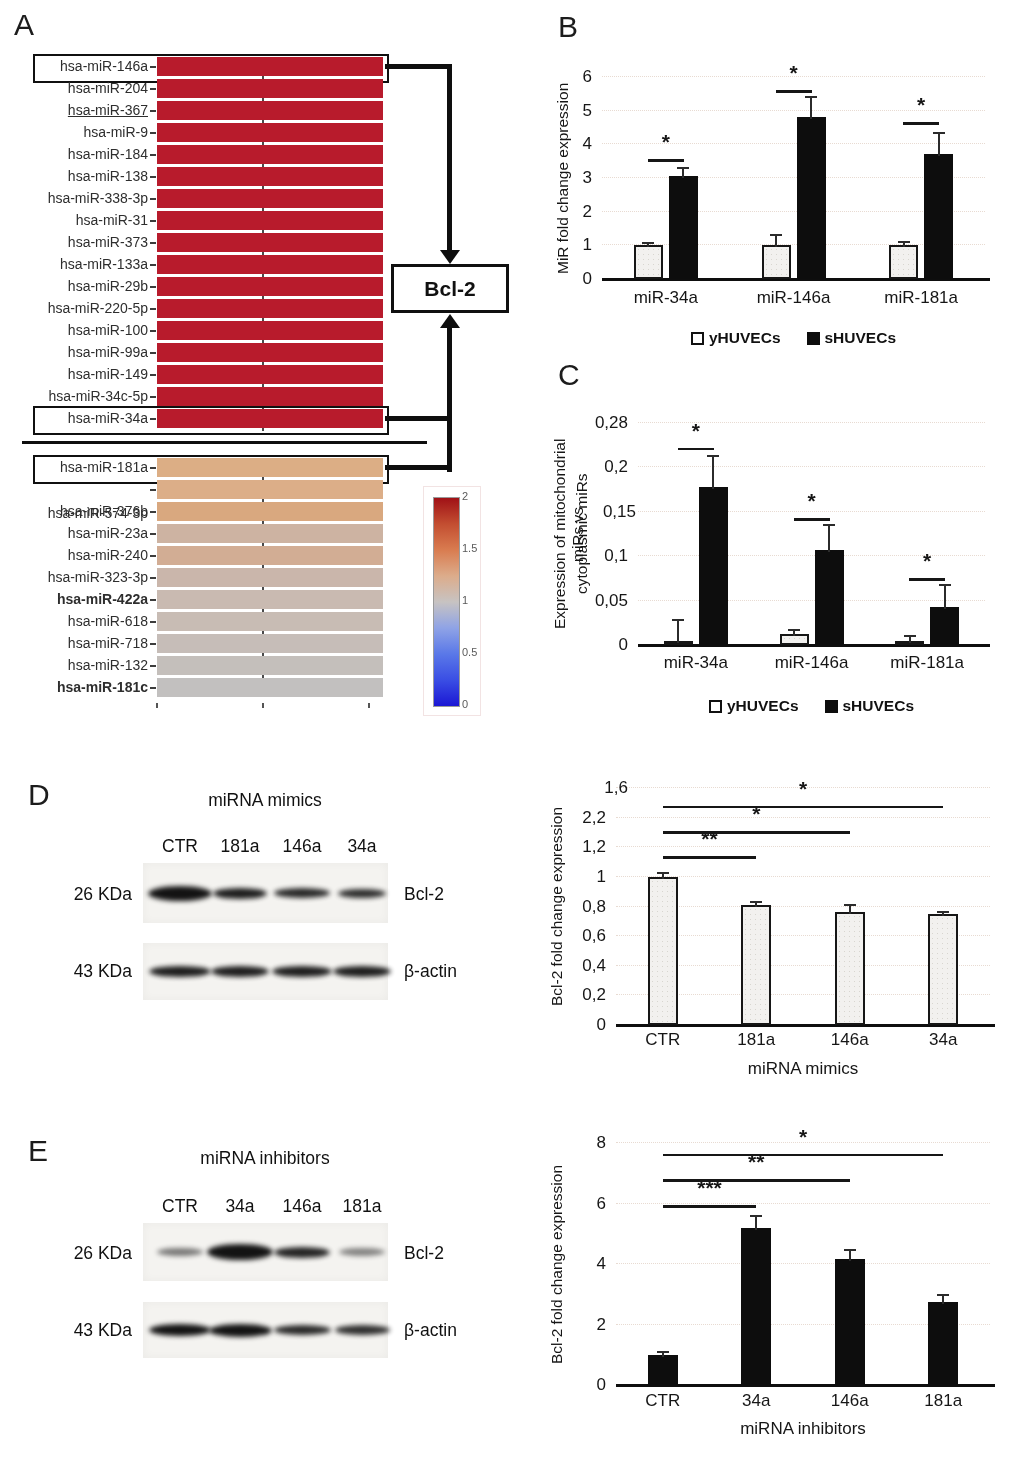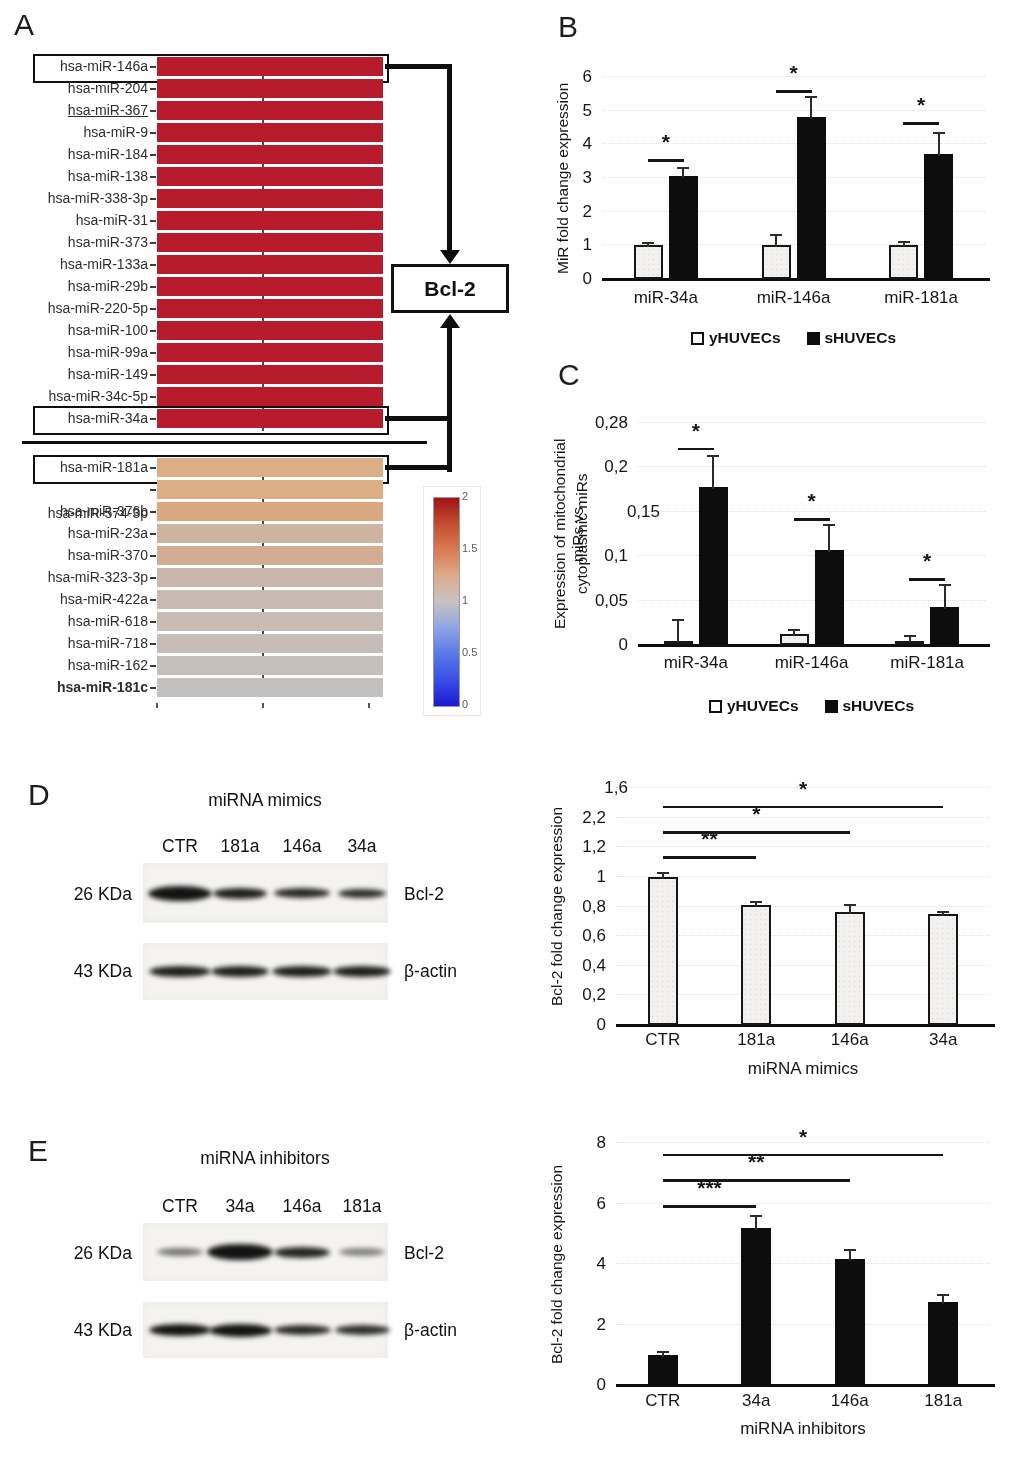--- a/index.html
+++ b/index.html
@@ -217,36 +217,36 @@
     <div class="hm-box" style="top: 454.5px;"></div>
     <div class="hm-label" style="top: 504px;">hsa-miR-574-3p</div>
     <div class="hm-tick" style="left: 150px; top: 488.5px;"></div>
     <div class="hm-bar" style="top: 480px; background: rgb(220, 174, 136);"></div>
     <div class="hm-label" style="top: 502px;">hsa-miR-376b</div>
     <div class="hm-tick" style="left: 150px; top: 510.5px;"></div>
     <div class="hm-bar" style="top: 502px; background: rgb(217, 168, 127);"></div>
     <div class="hm-label" style="top: 524px;">hsa-miR-23a</div>
     <div class="hm-tick" style="left: 150px; top: 532.5px;"></div>
     <div class="hm-bar" style="top: 524px; background: rgb(205, 179, 162);"></div>
-    <div class="hm-label" style="top: 546px;">hsa-miR-370</div>
+    <div class="hm-label" style="top: 546px;">hsa-miR-240</div>
     <div class="hm-tick" style="left: 150px; top: 554.5px;"></div>
     <div class="hm-bar" style="top: 546px; background: rgb(210, 173, 148);"></div>
     <div class="hm-label" style="top: 568px;">hsa-miR-323-3p</div>
     <div class="hm-tick" style="left: 150px; top: 576.5px;"></div>
     <div class="hm-bar" style="top: 568px; background: rgb(202, 182, 171);"></div>
-    <div class="hm-label" style="top: 590px;">hsa-miR-422a</div>
+    <div class="hm-label" style="top: 590px; font-weight: bold;">hsa-miR-422a</div>
     <div class="hm-tick" style="left: 150px; top: 598.5px;"></div>
     <div class="hm-bar" style="top: 590px; background: rgb(201, 186, 177);"></div>
     <div class="hm-label" style="top: 612px;">hsa-miR-618</div>
     <div class="hm-tick" style="left: 150px; top: 620.5px;"></div>
     <div class="hm-bar" style="top: 612px; background: rgb(200, 188, 180);"></div>
     <div class="hm-label" style="top: 634px;">hsa-miR-718</div>
     <div class="hm-tick" style="left: 150px; top: 642.5px;"></div>
     <div class="hm-bar" style="top: 634px; background: rgb(198, 189, 184);"></div>
-    <div class="hm-label" style="top: 656px;">hsa-miR-162</div>
+    <div class="hm-label" style="top: 656px;">hsa-miR-132</div>
     <div class="hm-tick" style="left: 150px; top: 664.5px;"></div>
     <div class="hm-bar" style="top: 656px; background: rgb(196, 191, 187);"></div>
     <div class="hm-label" style="top: 678px; font-weight: bold;">hsa-miR-181c</div>
     <div class="hm-tick" style="left: 150px; top: 686.5px;"></div>
     <div class="hm-bar" style="top: 678px; background: rgb(194, 192, 191);"></div>
     <div class="cbar-tick" style="top: 490px;">2</div>
     <div class="cbar-tick" style="top: 542px;">1.5</div>
     <div class="cbar-tick" style="top: 594px;">1</div>
     <div class="cbar-tick" style="top: 646px;">0.5</div>
     <div class="cbar-tick" style="top: 698px;">0</div>
@@ -290,21 +290,21 @@
     <div class="sigline" style="left: 775.5px; top: 90.4667px; width: 36px;"></div>
     <div class="sigstar" style="left: 763.5px; top: 61.4667px; width: 60px;">*</div>
     <div class="sigline" style="left: 903.167px; top: 122.45px; width: 36px;"></div>
     <div class="sigstar" style="left: 891.167px; top: 93.45px; width: 60px;">*</div>
     <div class="ytick" style="left: 568px; top: 635px; width: 60px;">0</div>
     <div class="grid" style="left: 638px; top: 599.6px; width: 347px;"></div>
     <div class="ytick" style="left: 568px; top: 590.6px; width: 60px;">0,05</div>
     <div class="grid" style="left: 638px; top: 555.2px; width: 347px;"></div>
     <div class="ytick" style="left: 568px; top: 546.2px; width: 60px;">0,1</div>
     <div class="grid" style="left: 638px; top: 510.8px; width: 347px;"></div>
-    <div class="ytick" style="left: 600px; top: 501.8px; width: 60px; text-align: right;">0,15</div>
+    <div class="ytick" style="left: 576px; top: 501.8px; width: 60px; text-align: right;">0,15</div>
     <div class="grid" style="left: 638px; top: 466.4px; width: 347px;"></div>
     <div class="ytick" style="left: 568px; top: 457.4px; width: 60px;">0,2</div>
     <div class="grid" style="left: 638px; top: 422px; width: 347px;"></div>
     <div class="ytick" style="left: 568px; top: 413px; width: 60px;">0,28</div>
     <div class="baseline" style="left: 638px; top: 644px; width: 352px;"></div>
     <div class="catlabel" style="left: 635.833px; top: 653px; width: 120px;">miR-34a</div>
     <div class="bar light" style="left: 663.833px; top: 640.56px; width: 29px; height: 4.44px; background-color: rgb(242, 241, 239);"></div>
     <div class="errstem" style="left: 677.333px; top: 620.136px; height: 22.424px;"></div>
     <div class="errcap" style="left: 672.333px; top: 619.136px;"></div>
     <div class="bar" style="left: 698.833px; top: 486.936px; width: 29px; height: 158.064px; background-color: rgb(13, 13, 13);"></div>

